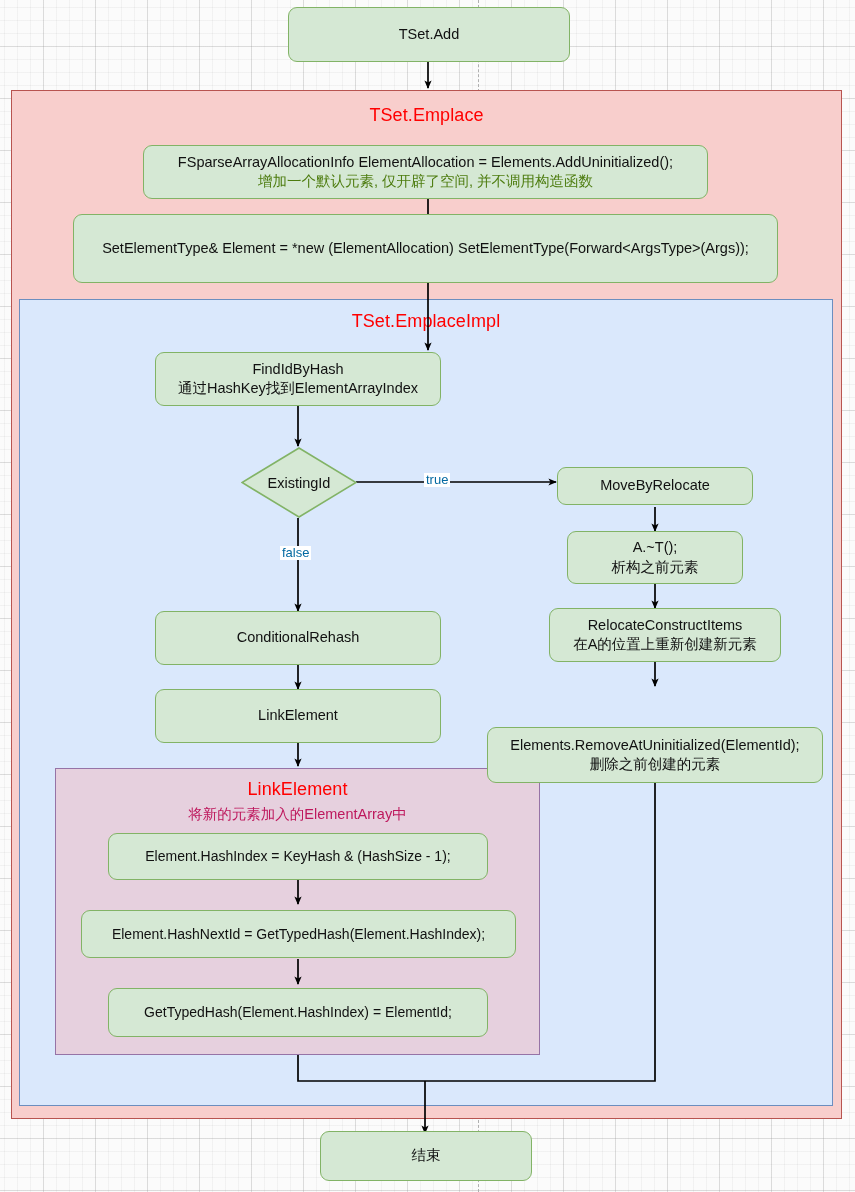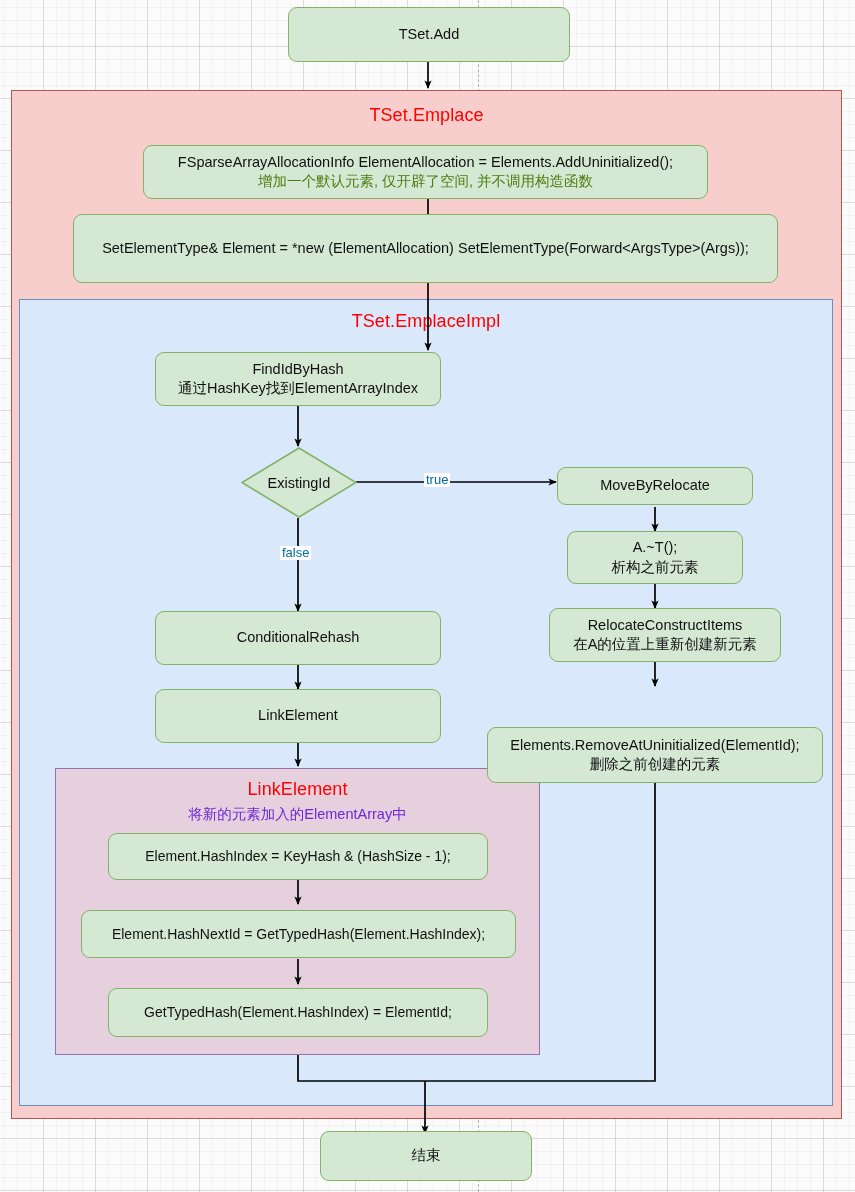--- a/index.html
+++ b/index.html
@@ -25,21 +25,21 @@
   .group{position:absolute;box-sizing:border-box;}
   .group-red{background:#f8cecc;border:1.6px solid #b85450;}
   .group-blue{background:#dae8fc;border:1.4px solid #6c8ebf;}
   .group-purple{background:#e6d0de;border:1.4px solid #9673a6;}
   .group-title{
     position:absolute;left:0;right:0;text-align:center;
     color:#ff0000;font-size:18px;font-weight:400;letter-spacing:.1px;
   }
   .group-sub{
     position:absolute;left:0;right:0;text-align:center;
-    color:#6d28d9;font-size:14.5px;
+    color:#be185d;font-size:14.5px;
   }
   
   .node{
     position:absolute;box-sizing:border-box;
     background:#d5e8d4;border:1.4px solid #82b366;border-radius:9px;
     display:flex;flex-direction:column;align-items:center;justify-content:center;
     text-align:center;color:#111111;font-size:14.5px;line-height:1.32;
     padding:18px 6px;
   }
   .node .ln{display:block;white-space:nowrap;}

